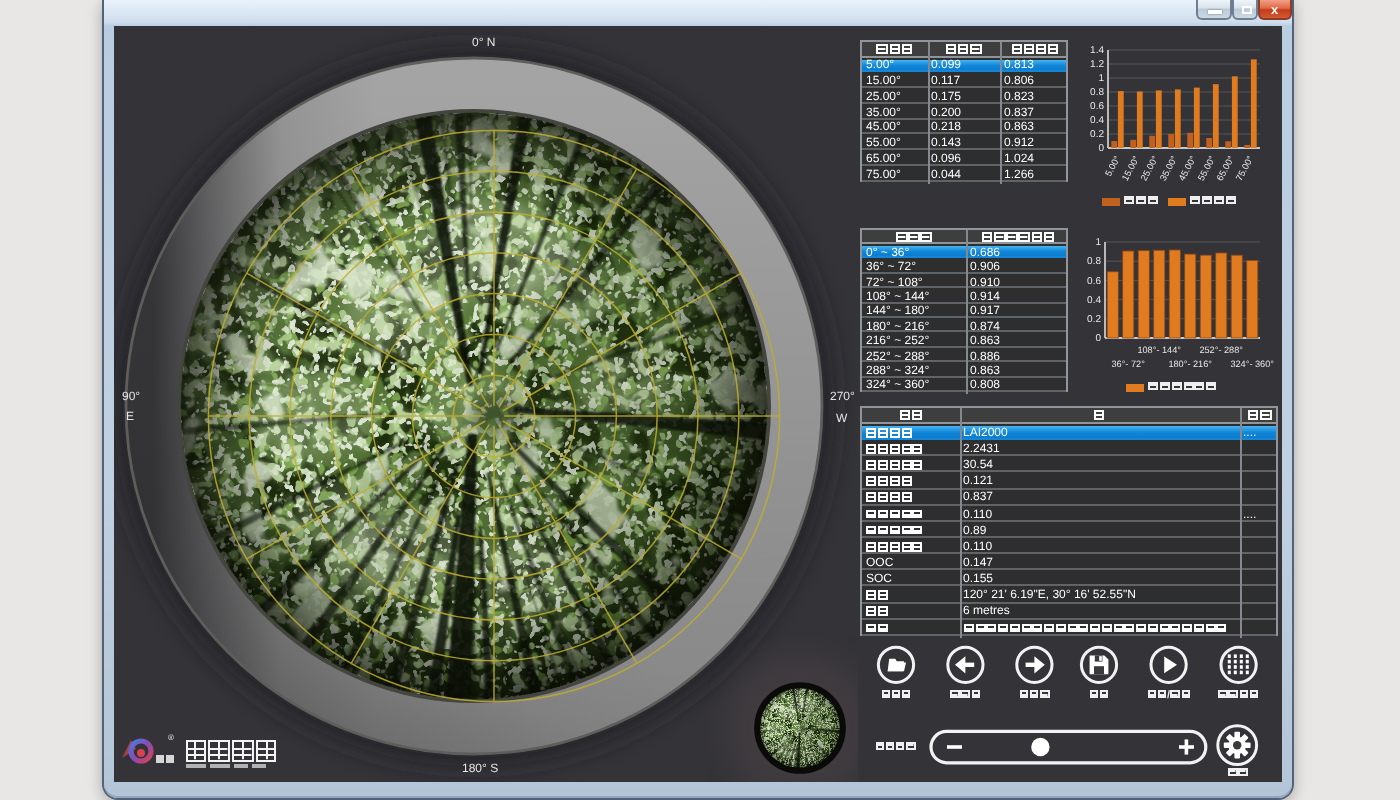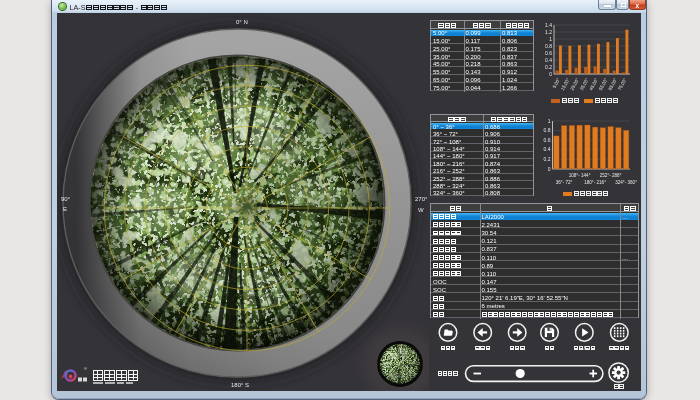--- a/index.html
+++ b/index.html
@@ -30,24 +30,20 @@
 .tk{font-size:5px;fill:#e8e8e8;font-family:"Liberation Sans",sans-serif}
 .tk2{font-size:4.6px;fill:#e8e8e8;font-family:"Liberation Sans",sans-serif}
 .blab{position:absolute;color:#f0f0f0;font-size:5.4px;font-weight:bold;text-align:center;white-space:nowrap}
 .leg{position:absolute;font-size:6px;color:#eee;white-space:nowrap}
 .sw{position:absolute;width:9px;height:4.5px}
 i.d{display:inline-block;width:.84em;height:.82em;margin:0 .05em;border:1px solid currentColor;vertical-align:-5%;
  background:linear-gradient(currentColor,currentColor) 50% 30%/100% 1px no-repeat,linear-gradient(currentColor,currentColor) 50% 70%/100% 1px no-repeat,linear-gradient(currentColor,currentColor) 50% 50%/1px 100% no-repeat}
 </style></head><body>
 <div id="page">
     <div class="win">
-      <div class="tbar">
-        <div class="tico"></div>
-        <div class="ttxt">LA-S<i class="c"></i><i class="c"></i><i class="c"></i><i class="c"></i><i class="c"></i><i class="c"></i><i class="c"></i> - <i class="c"></i><i class="c"></i><i class="c"></i><i class="c"></i></div>
-      </div>
       <div class="wbtn" style="left:546px;width:18px">
         <div style="position:absolute;left:5px;top:5px;width:7px;height:2px;background:#fff;box-shadow:0 0 1px #567"></div>
       </div>
       <div class="wbtn" style="left:564px;width:13px">
         <div style="position:absolute;left:3.5px;top:2.5px;width:5.5px;height:4.5px;border:1px solid #fff"></div>
       </div>
       <div class="wbtn close" style="left:577px;width:16.5px">
         <div style="position:absolute;left:5.5px;top:2px;color:#fff;font-size:6.5px;font-weight:bold">x</div>
       </div>
     </div>

